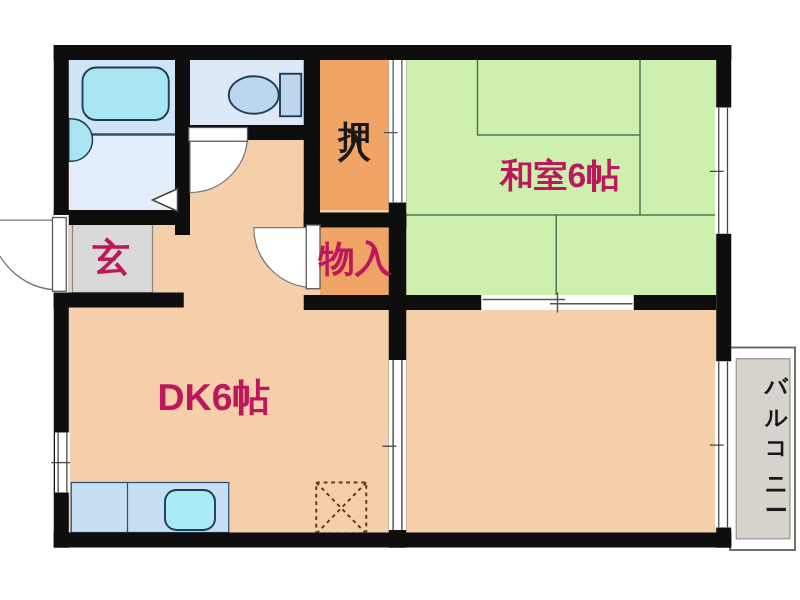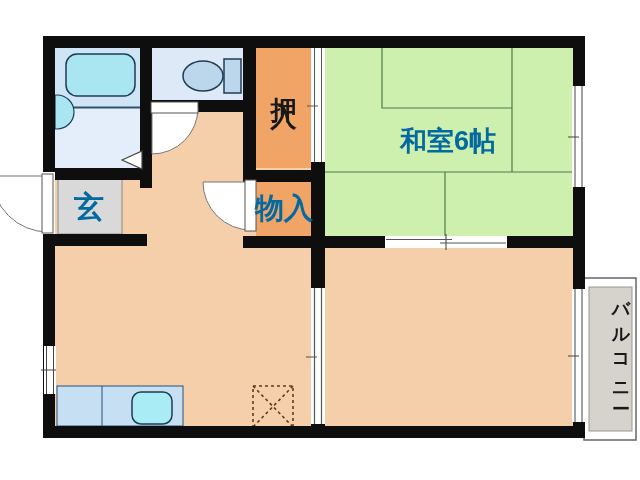--- a/index.html
+++ b/index.html
@@ -2,21 +2,21 @@
 <html><head>
 <meta charset="utf-8">
 <style>
   html,body{margin:0;padding:0;background:#ffffff;}
   .stage{
     position:relative;width:640px;height:480px;background:#ffffff;overflow:hidden;
     font-family:"Liberation Sans","DejaVu Sans",sans-serif;
   }
   .stage svg{position:absolute;left:0;top:0;}
   .lbl{
-    position:absolute;font-weight:bold;color:#0369a1;line-height:1;
+    position:absolute;font-weight:bold;color:#be185d;line-height:1;
     transform:translate(-50%,-50%);white-space:nowrap;
   }
   .vlbl{
     position:absolute;font-weight:bold;color:#181818;line-height:1;
     transform:translateX(-50%);writing-mode:vertical-rl;
   }
   .lbl-genkan{left:89px;top:207px;font-size:30px;}
   .lbl-dk{left:171px;top:319px;font-size:30px;}
   .lbl-washitsu{left:448px;top:141px;font-size:27px;}
   .lbl-yoshitsu{left:450px;top:336px;font-size:28px;}
@@ -100,17 +100,18 @@
     <path d="M48 176 L48 232 A56 56 0 0 1 -8 176 Z" fill="#ffffff" stroke="#777777" stroke-width="1"></path>
     <rect x="42" y="174" width="11" height="59" fill="#ffffff" stroke="#555555" stroke-width="1"></rect>
     <path d="M152 108 L198 108 A46 46 0 0 1 152 154 Z" fill="#ffffff" stroke="#777777" stroke-width="1"></path>
     <rect x="151" y="102" width="47" height="11" fill="#ffffff" stroke="#555555" stroke-width="1"></rect>
     <path d="M251 182 L251 230 A48 48 0 0 1 203 182 Z" fill="#ffffff" stroke="#777777" stroke-width="1"></path>
     <rect x="245" y="180" width="11" height="51" fill="#ffffff" stroke="#555555" stroke-width="1"></rect>
     <polygon points="122,160 142,151 142,169" fill="#ffffff" stroke="#444444" stroke-width="1.2"></polygon>
   </svg>
 
   <div class="lbl lbl-genkan">玄</div>
+  <div class="lbl lbl-dk">DK6帖</div>
   <div class="lbl lbl-washitsu">和室6帖</div>
   <div class="lbl lbl-monoire">物入</div>
   <div class="vlbl lbl-oshiire">押入</div>
   <div class="vlbl lbl-balcony">バルコニー</div>
 </div>
 
 </body></html>

